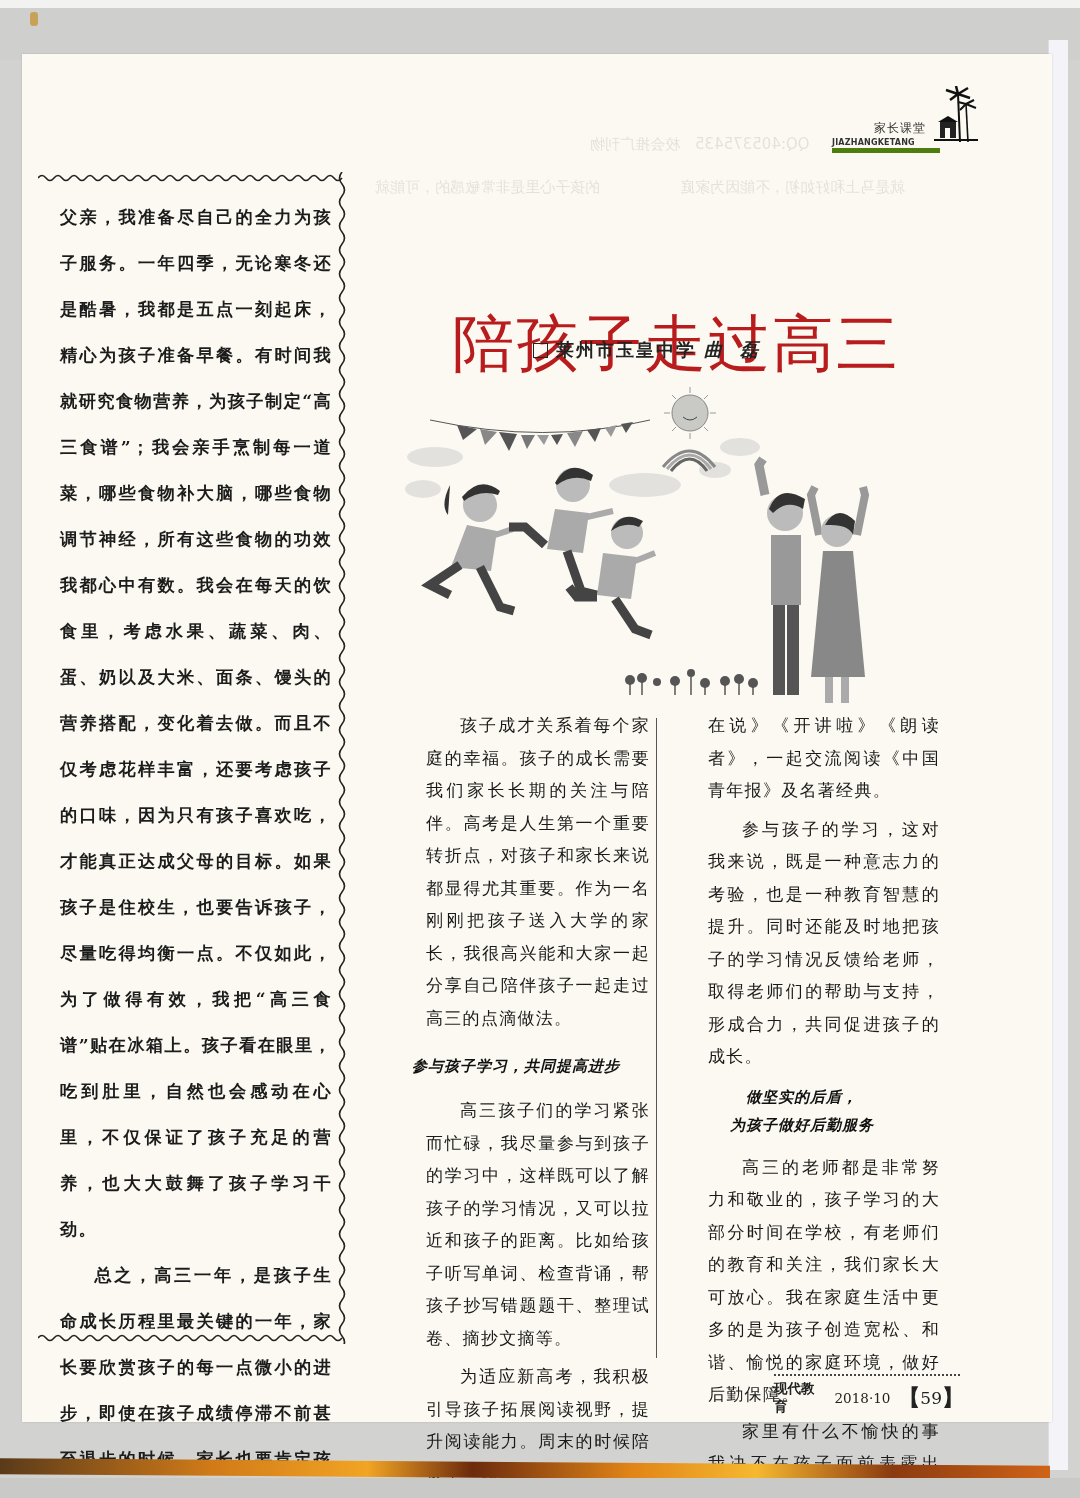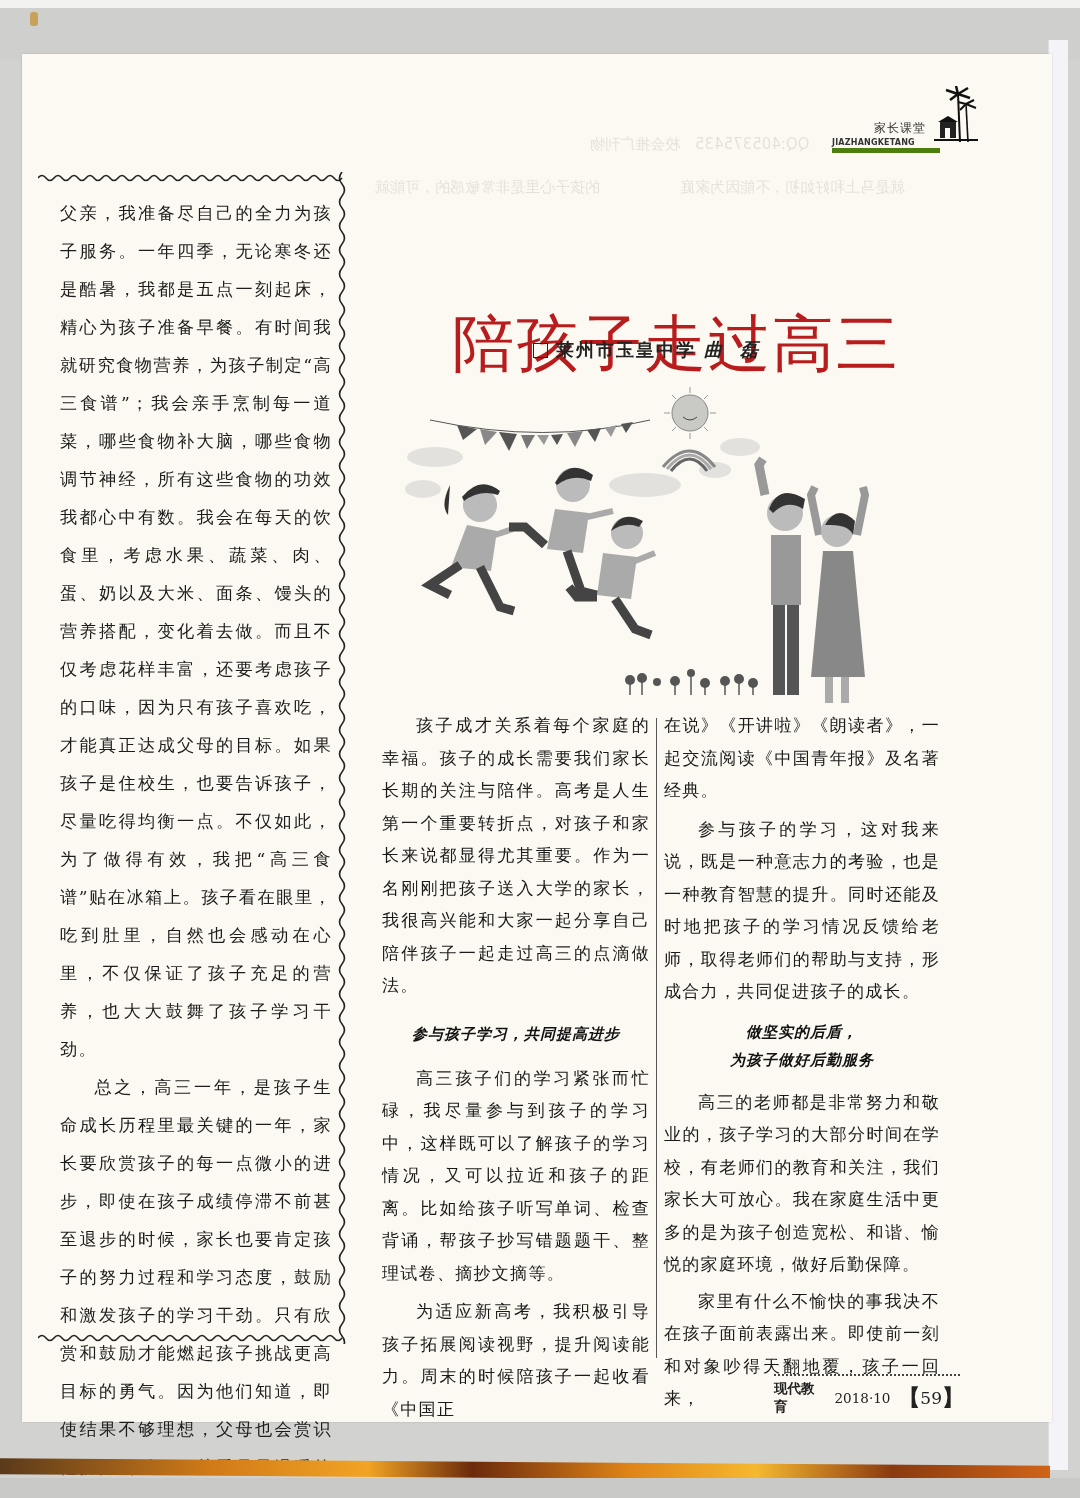--- a/index.html
+++ b/index.html
@@ -71,22 +71,22 @@
   }
   .wavy-top { top: 0; }
   .wavy-bottom { top: 1160px; }
   .wavy-right {
     position: absolute; left: 298px; top: 0; width: 12px; height: 1172px;
   }
   .left-text {
     position: absolute; left: 22px; top: 22px; width: 272px;
   }
   .body-p {
-    font-size: 17.2px; line-height: 38px; text-align: justify; letter-spacing: 1.2px;
-    font-weight: 400;
+    font-size: 17.2px; line-height: 46px; text-align: justify; letter-spacing: 1.2px;
+    font-weight: 700;
   }
   .body-p.indent { text-indent: 2em; }
 
   
   .title {
     position: absolute; left: 452px; top: 262px;
     font-family: "DejaVu Sans", "Liberation Sans", sans-serif;
     font-size: 62px; font-weight: normal; letter-spacing: 2px; color: #b91c1c; margin-top: 40px;
   }
   .byline {
@@ -100,21 +100,21 @@
   }
   .byline .author { margin-left: 8px; letter-spacing: 18px; font-style: italic; }
 
   
   .illustration { position: absolute; left: 405px; top: 385px; width: 470px; height: 330px; }
 
   
   .col {
     position: absolute; width: 272px;
   }
-  .col .body-p { font-weight: normal; font-size: 17px; letter-spacing: 1.3px; line-height: 32.5px; color: #1a1a1a; }
+  .col .body-p { font-weight: normal; font-size: 17px; letter-spacing: 1.3px; line-height: 32.5px; color: #1a1a1a; margin-left: 44px; }
   .col-mid { left: 382px; top: 709px; width: 268px; }
   .col-right { left: 664px; top: 709px; width: 276px; }
   .col-divider {
     position: absolute; left: 656px; top: 718px; width: 1px; height: 640px; background: #555;
   }
   .subhead {
     font-family: "DejaVu Sans", "Liberation Sans", sans-serif;
     font-weight: bold; font-style: italic; font-size: 15px; text-align: center;
     letter-spacing: 1px; line-height: 28px; color: #111;
   }

